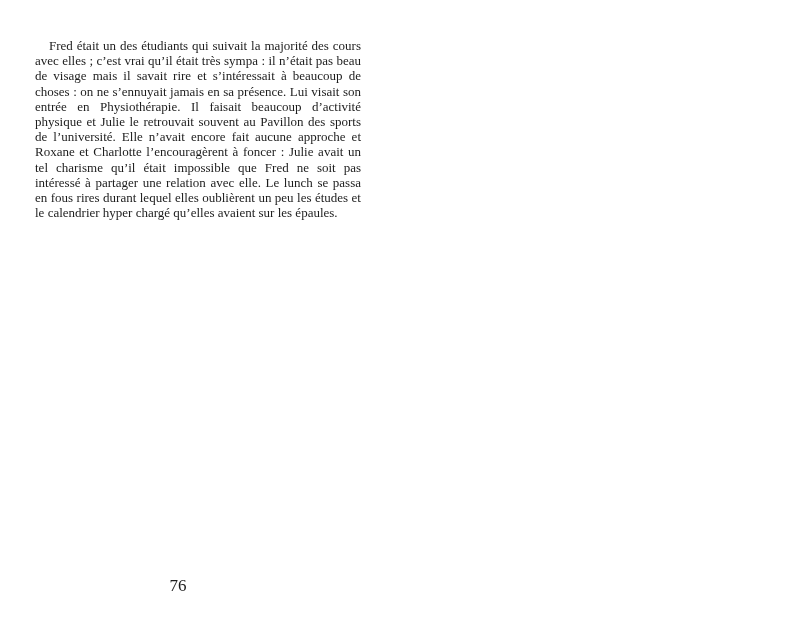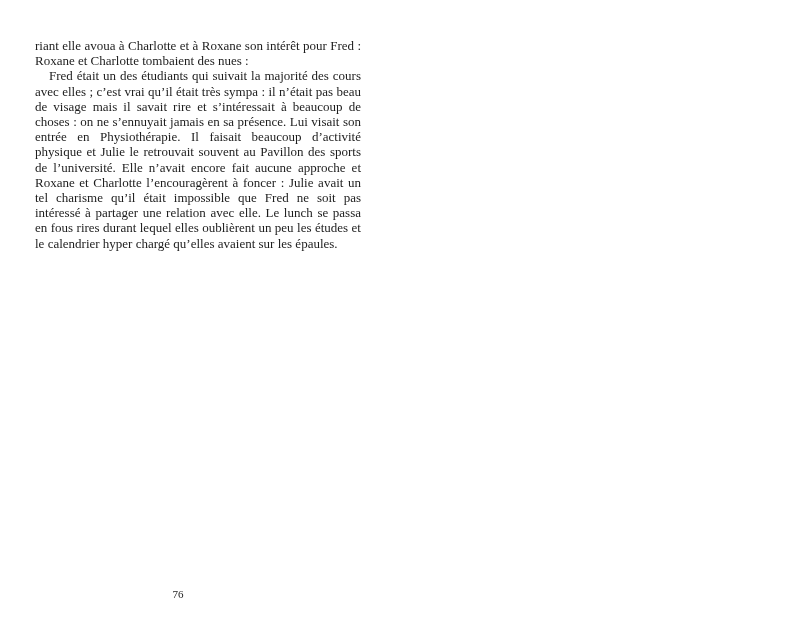--- a/index.html
+++ b/index.html
@@ -15,33 +15,32 @@
   .textblock{position:absolute;}
   .tb-left{left:35px; top:38px; width:326px;}
 
   .body-text{
     margin:0; font-size:13px; line-height:15.2px;
     text-align:justify; text-justify:inter-word;
   }
   .indent{text-indent:14px;}
 
   .folio{
-    position:absolute; top:588px; font-size:11px; color:#1c1c1c;
+    position:absolute; top:576px; font-size:17px; color:#1c1c1c;
     transform:translateX(-50%);
   }
   .folio-left{left:178px;}
 </style>
 </head>
 <body>
 
 <div class="spread">
 
   <section class="page page-left">
     <div class="textblock tb-left">
-      <p class="body-text">riant elle avoua à Charlotte et à Roxane son intérêt pour Fred&nbsp;: Roxane et Charlotte tombaient des nues&nbsp;:</p>
       <p class="body-text indent">Fred était un des étudiants qui suivait la majorité des cours avec elles&nbsp;; c’est vrai qu’il était très sympa&nbsp;: il n’était pas beau de visage mais il savait rire et s’intéressait à beaucoup de choses&nbsp;: on ne s’ennuyait jamais en sa présence. Lui visait son entrée en Physiothérapie. Il faisait beaucoup d’activité physique et Julie le retrouvait souvent au Pavillon des sports de l’université. Elle n’avait encore fait aucune approche et Roxane et Charlotte l’encouragèrent à foncer&nbsp;: Julie avait un tel charisme qu’il était impossible que Fred ne soit pas intéressé à partager une relation avec elle. Le lunch se passa en fous rires durant lequel elles oublièrent un peu les études et le calendrier hyper chargé qu’elles avaient sur les épaules.</p>
     </div>
     <div class="folio folio-left">76</div>
   </section>
 
   <section class="page page-right">
     
 
     
   </section>

